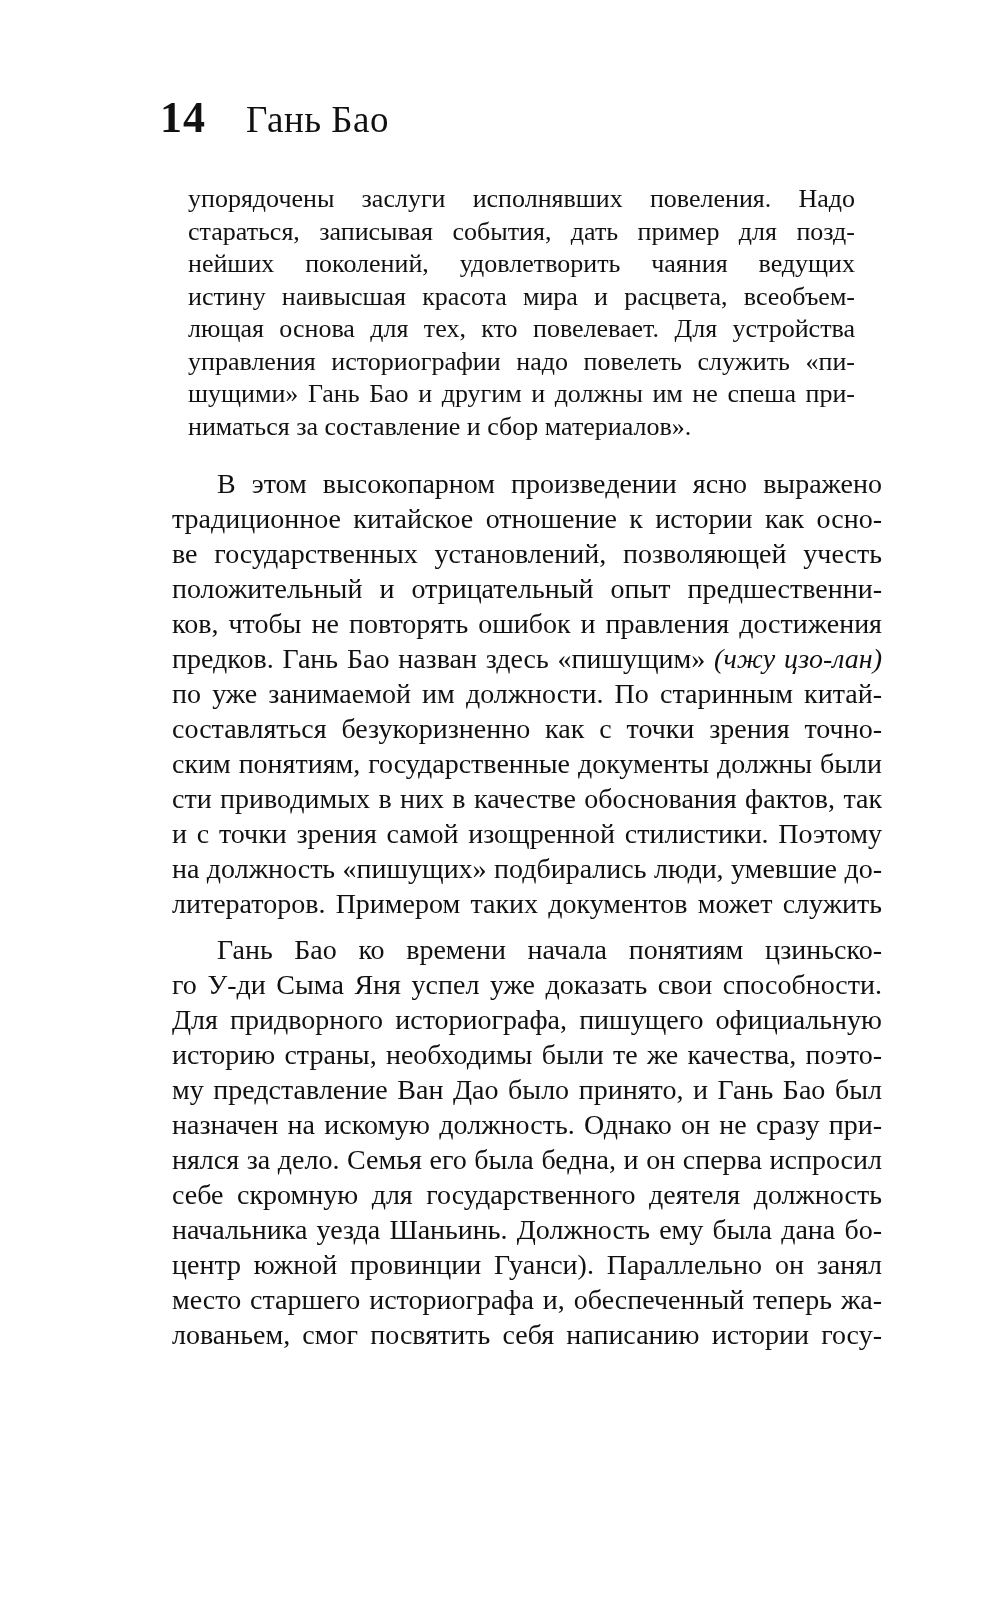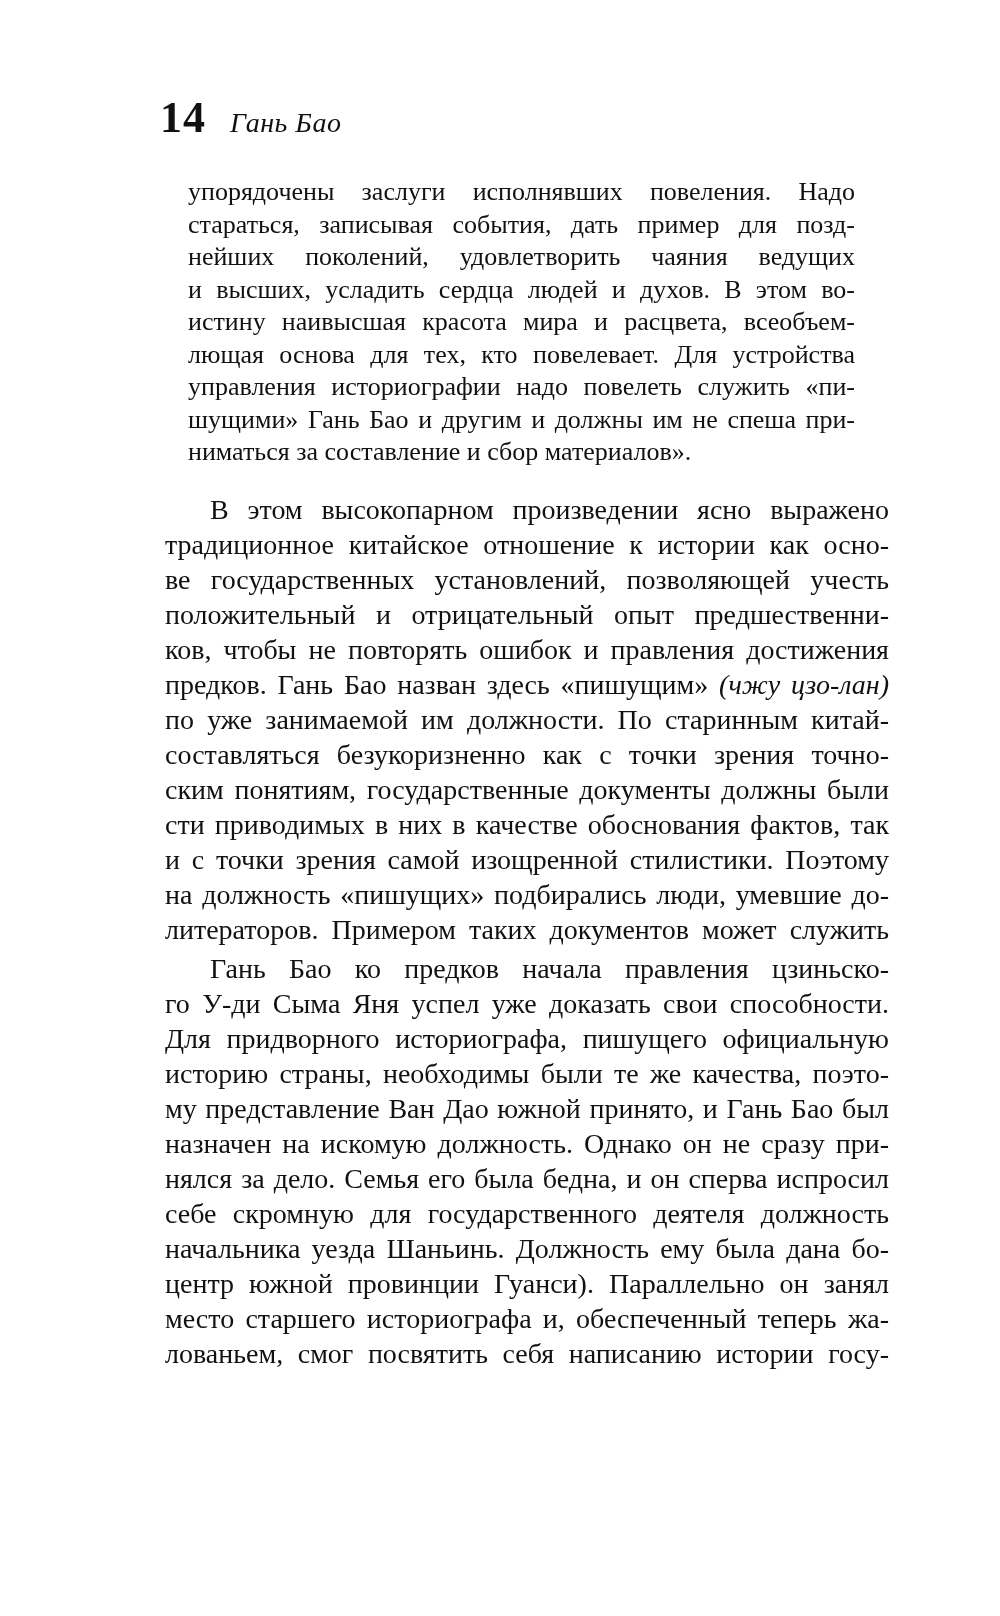--- a/index.html
+++ b/index.html
@@ -18,32 +18,31 @@
     left: 160px;
     white-space: nowrap;
   }
   .page-number {
     font-size: 44px;
     line-height: 44px;
     font-weight: 700;
     letter-spacing: 1px;
   }
   .running-title {
-    font-size: 28px;
-    font-style: italic;
-    margin-left: 24px;
+    font-size: 37px;
+    margin-left: 40px;
     letter-spacing: 0.5px;
   }
   .text-column {
     position: absolute;
     top: 172px;
     left: 161px;
     width: 732px;
   }
-  .para { margin: 4px; }
+  .para { margin: 11px; }
   .para.quote {
     margin-left: 27px;
     margin-right: 38px;
     margin-bottom: 23px;
     font-size: 26px;
     line-height: 32.5px;
   }
   .para.body {
     font-size: 28px;
     line-height: 35px;
@@ -68,21 +67,20 @@
 
 <div class="page">
   <div class="page-header">
     <span class="page-number">14</span><span class="running-title">Гань Бао</span>
   </div>
   <div class="text-column">
       <div class="para quote">
         <div class="line">упорядочены заслуги исполнявших повеления. Надо</div>
         <div class="line">стараться, записывая события, дать пример для позд-</div>
         <div class="line">нейших поколений, удовлетворить чаяния ведущих</div>
-        <div class="line">и высших, усладить сердца людей и духов. В этом во-</div>
         <div class="line">истину наивысшая красота мира и расцвета, всеобъем-</div>
         <div class="line">лющая основа для тех, кто повелевает. Для устройства</div>
         <div class="line">управления историографии надо повелеть служить «пи-</div>
         <div class="line">шущими» Гань Бао и другим и должны им не спеша при-</div>
         <div class="line last">ниматься за составление и сбор материалов».</div>
       </div>
       <div class="para body indent">
         <div class="line">В этом высокопарном произведении ясно выражено</div>
         <div class="line">традиционное китайское отношение к истории как осно-</div>
         <div class="line">ве государственных установлений, позволяющей учесть</div>
@@ -91,25 +89,25 @@
         <div class="line">предков. Гань Бао назван здесь «пишущим» <i>(чжу цзо-лан)</i></div>
         <div class="line">по уже занимаемой им должности. По старинным китай-</div>
         <div class="line">составляться безукоризненно как с точки зрения точно-</div>
         <div class="line">ским понятиям, государственные документы должны были</div>
         <div class="line">сти приводимых в них в качестве обоснования фактов, так</div>
         <div class="line">и с точки зрения самой изощренной стилистики. Поэтому</div>
         <div class="line">на должность «пишущих» подбирались люди, умевшие до-</div>
         <div class="line">литераторов. Примером таких документов может служить</div>
       </div>
       <div class="para body indent">
-        <div class="line">Гань Бао ко предков начала правления цзиньско-</div>
+        <div class="line">Гань Бао ко времени начала понятиям цзиньско-</div>
         <div class="line">го У-ди Сыма Яня успел уже доказать свои способности.</div>
         <div class="line">Для придворного историографа, пишущего официальную</div>
         <div class="line">историю страны, необходимы были те же качества, поэто-</div>
-        <div class="line">му представление Ван Дао южной принято, и Гань Бао был</div>
+        <div class="line">му представление Ван Дао было принято, и Гань Бао был</div>
         <div class="line">назначен на искомую должность. Однако он не сразу при-</div>
         <div class="line">нялся за дело. Семья его была бедна, и он сперва испросил</div>
         <div class="line">себе скромную для государственного деятеля должность</div>
         <div class="line">начальника уезда Шаньинь. Должность ему была дана бо-</div>
         <div class="line">центр южной провинции Гуанси). Параллельно он занял</div>
         <div class="line">место старшего историографа и, обеспеченный теперь жа-</div>
         <div class="line">лованьем, смог посвятить себя написанию истории госу-</div>
       </div>
     </div>
 </div>

